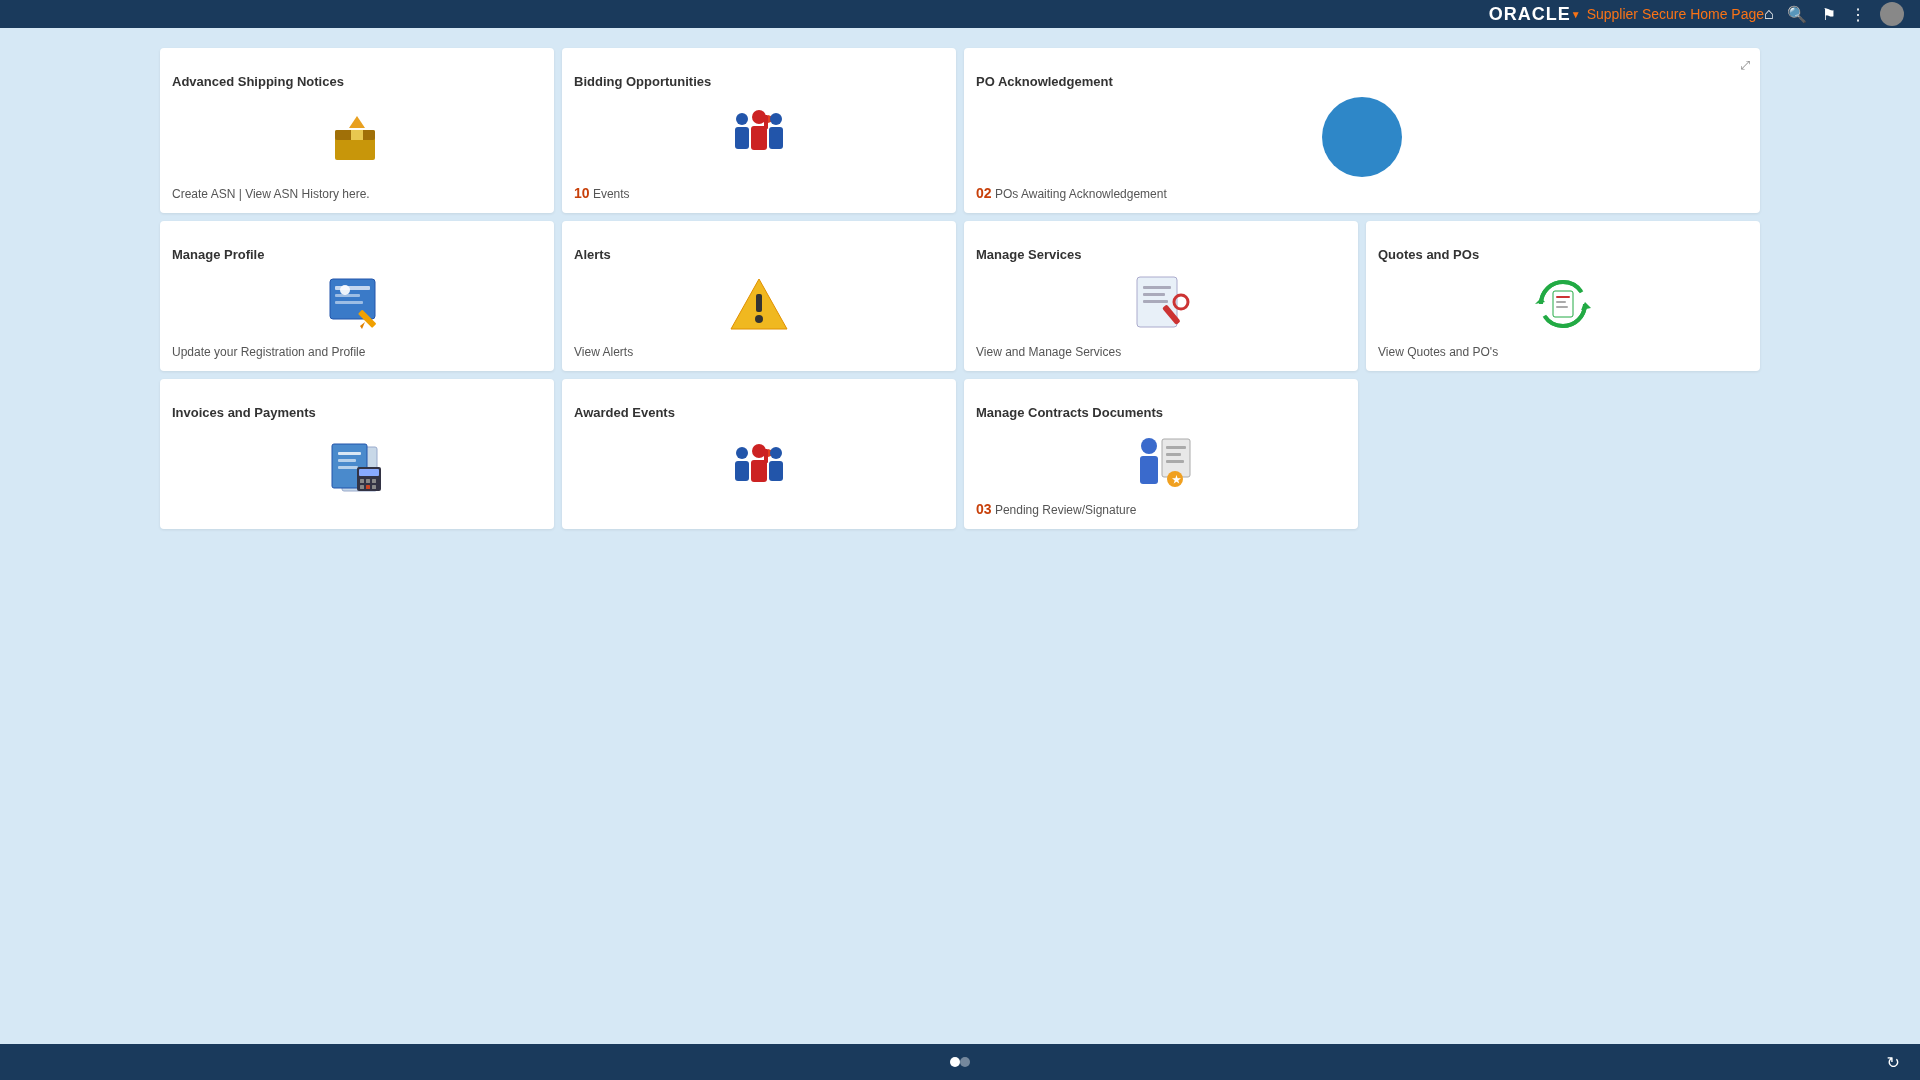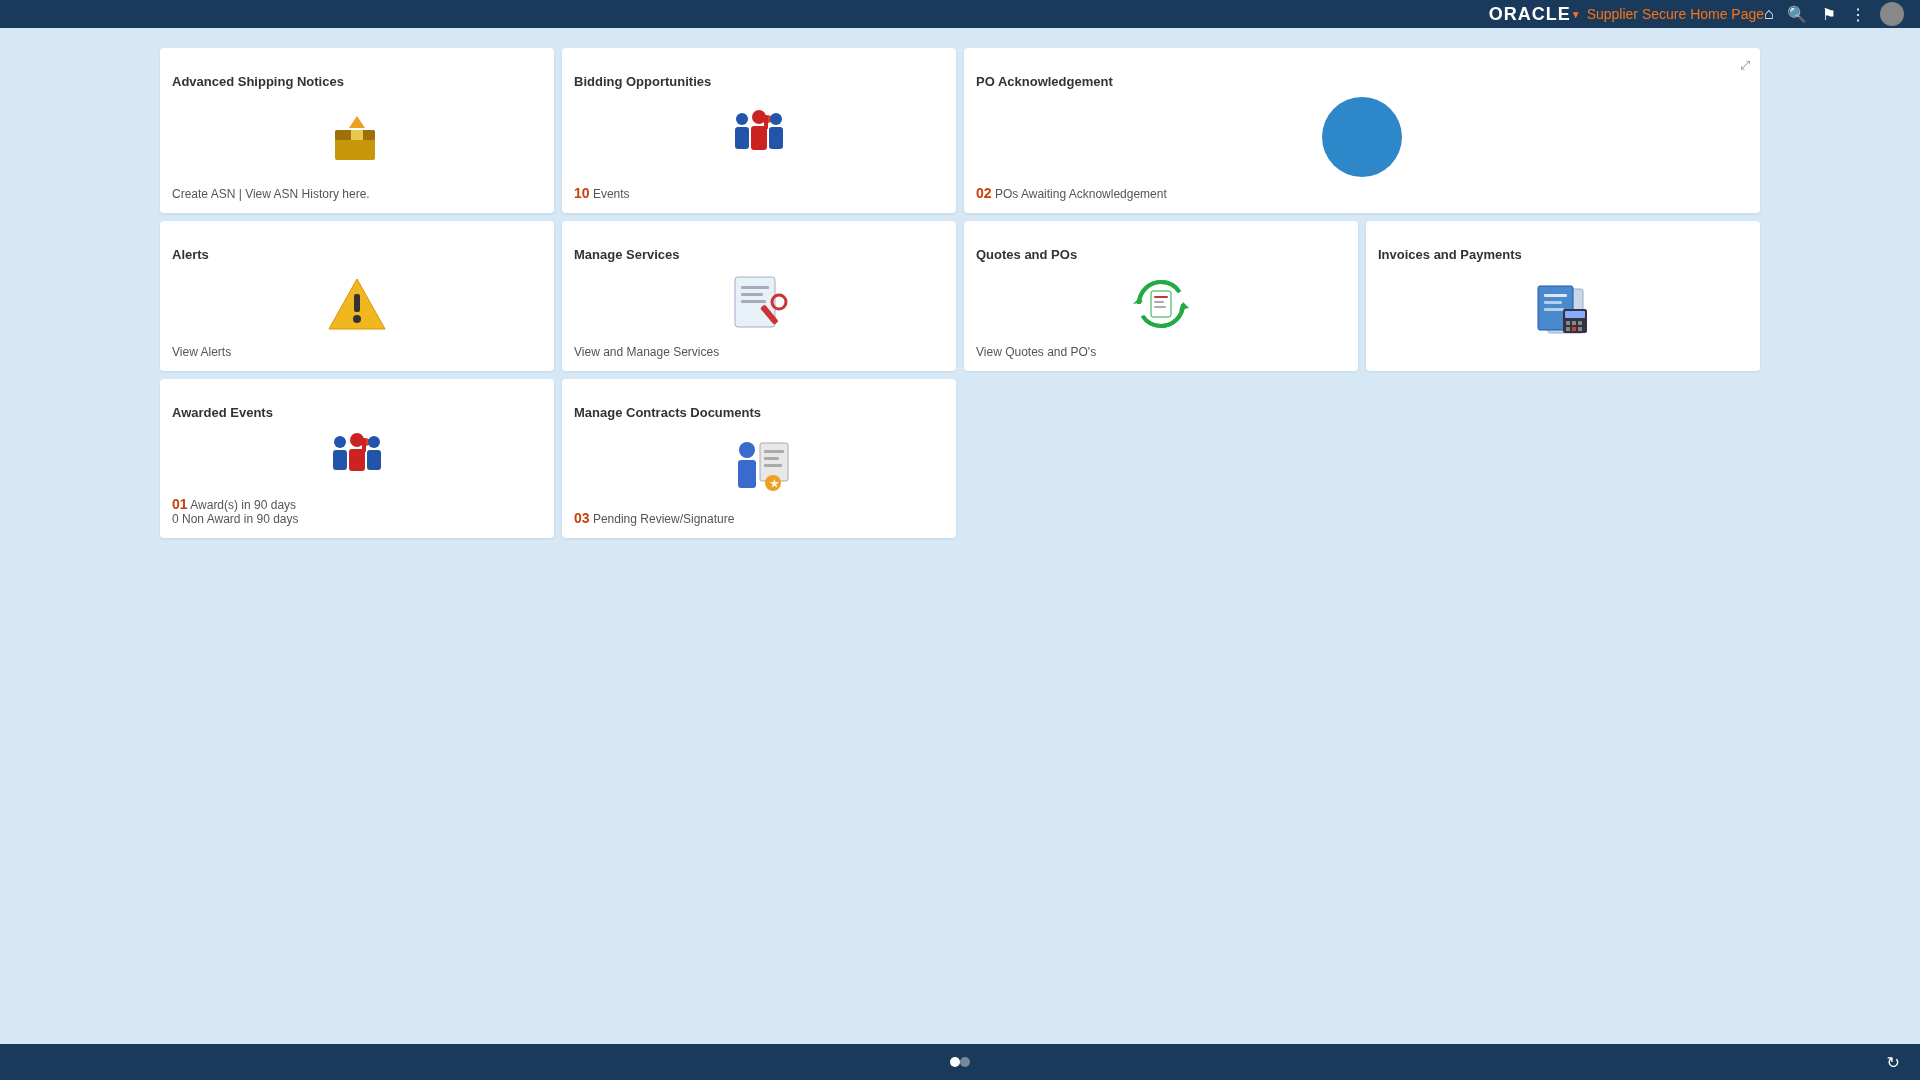--- a/index.html
+++ b/index.html
@@ -229,20 +229,38 @@
       <div class="tile-title">PO Acknowledgement</div>
       <div class="tile-expand">⤢</div>
       <div class="tile-icon-area">
         <div class="po-circle"></div>
       </div>
       <div class="tile-footer">
         <span class="count">02</span> POs Awaiting Acknowledgement
       </div>
     </div>
 
+    <div class="tile">
+      <div class="tile-title">Manage Profile</div>
+      <div class="tile-icon-area">
+        <svg width="65" height="60" viewBox="0 0 65 60">
+
+          <rect x="5" y="5" width="45" height="40" rx="3" fill="#3a7ac8" stroke="#2255aa" stroke-width="1"></rect>
+          <rect x="10" y="12" width="35" height="4" rx="1" fill="white" opacity="0.7"></rect>
+          <rect x="10" y="20" width="25" height="3" rx="1" fill="white" opacity="0.5"></rect>
+          <rect x="10" y="27" width="28" height="3" rx="1" fill="white" opacity="0.5"></rect>
+
+          <circle cx="20" cy="16" r="5" fill="white" opacity="0.9"></circle>
+
+          <rect x="38" y="32" width="6" height="20" rx="1" fill="#f0a000" transform="rotate(-45 45 42)"></rect>
+          <polygon points="35,52 40,48 37,55" fill="#e08000"></polygon>
+        </svg>
+      </div>
+      <div class="tile-footer">Update your Registration and Profile</div>
+    </div>
 
     <div class="tile">
       <div class="tile-title">Alerts</div>
       <div class="tile-icon-area">
         <svg width="65" height="60" viewBox="0 0 65 60">
 
           <polygon points="32,5 60,55 4,55" fill="#f0b820" stroke="#e09000" stroke-width="1"></polygon>
 
           <rect x="29" y="20" width="6" height="18" rx="2" fill="#333"></rect>
           <circle cx="32" cy="45" r="4" fill="#333"></circle>
@@ -323,24 +341,20 @@
           <circle cx="18" cy="14" r="6" fill="#2255aa"></circle>
           <rect x="11" y="22" width="14" height="20" rx="3" fill="#2255aa"></rect>
           <circle cx="35" cy="12" r="7" fill="#cc2222"></circle>
           <rect x="27" y="21" width="16" height="22" rx="3" fill="#cc2222"></rect>
           <rect x="40" y="10" width="4" height="14" rx="1" fill="#cc2222"></rect>
           <polygon points="44,10 56,14 44,18" fill="#e04020"></polygon>
           <circle cx="52" cy="14" r="6" fill="#2255aa"></circle>
           <rect x="45" y="22" width="14" height="20" rx="3" fill="#2255aa"></rect>
         </svg>
       </div>
-      <div class="tile-footer">
-        <div><span class="count">01</span> Award(s) in 90 days</div>
-        <div>0 Non Award in 90 days</div>
-      </div>
     </div>
 
     <div class="tile">
       <div class="tile-title">Manage Contracts Documents</div>
       <div class="tile-icon-area">
         <svg width="65" height="60" viewBox="0 0 65 60">
 
           <circle cx="20" cy="15" r="8" fill="#3a6acc"></circle>
           <rect x="11" y="25" width="18" height="28" rx="3" fill="#3a6acc"></rect>
 

